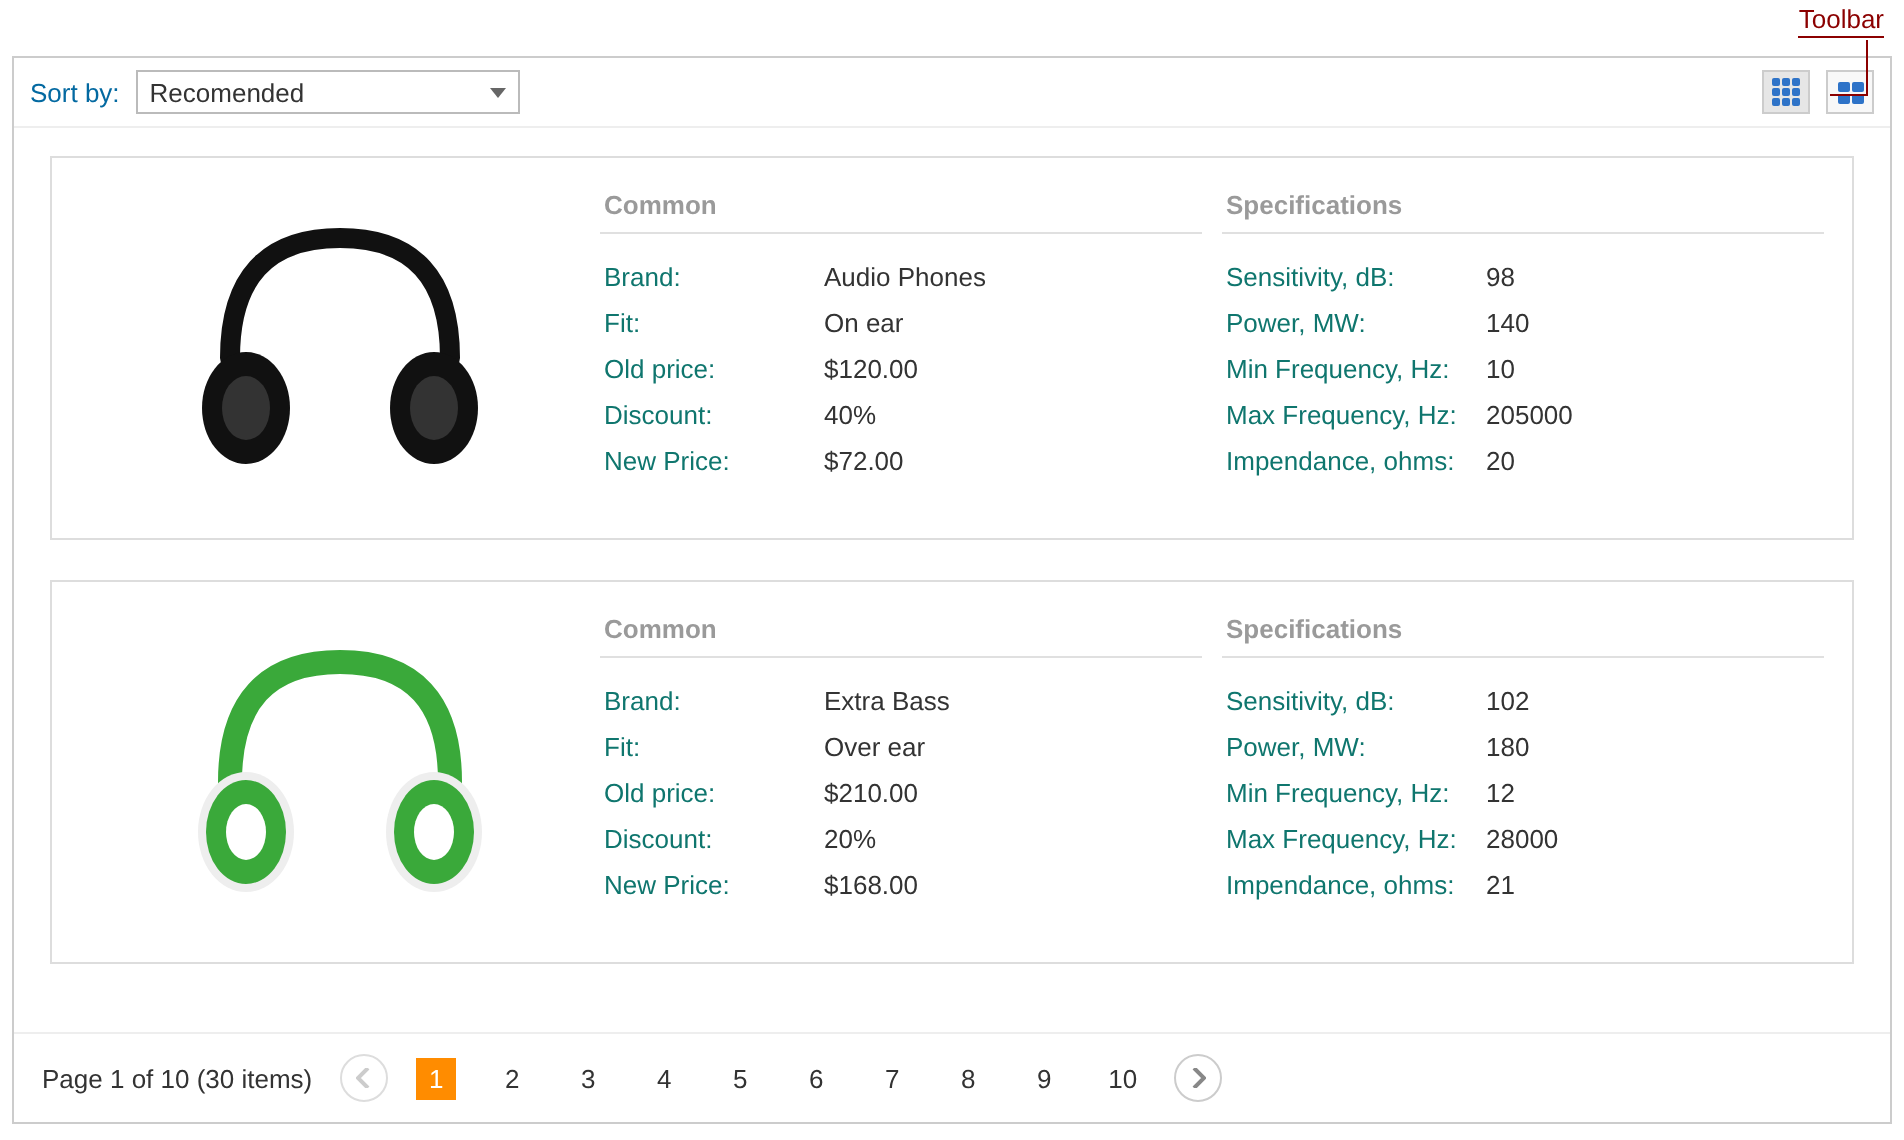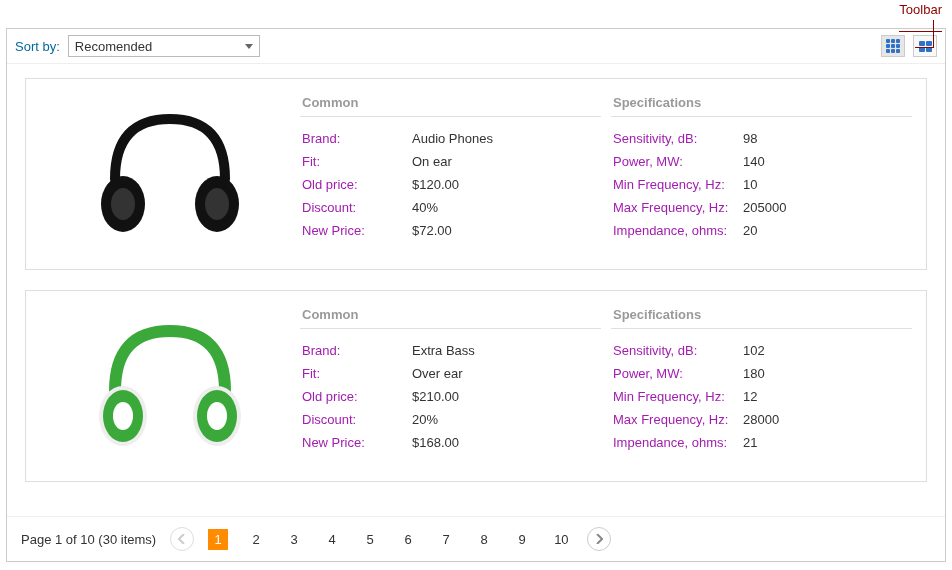--- a/index.html
+++ b/index.html
@@ -12,21 +12,21 @@
     width: 952px;
     position: relative;
   }
   .annotation {
     position: absolute;
     top: 2px;
     right: 10px;
     color: #8B0000;
     font-size: 13px;
     border-bottom: 1px solid #8B0000;
-    padding-bottom: 14px;
+    padding-bottom: 1px;
   }
   .call-line {
     position: absolute;
     top: 20px;
     right: 18px;
     width: 2px;
     height: 28px;
     border-right: 1px solid #8B0000;
   }
   .call-line::after {
@@ -102,21 +102,21 @@
   .section { flex: 1; }
   .section h4 {
     margin: 0 0 10px 0;
     padding: 6px 2px;
     border-bottom: 1px solid #e0e0e0;
     color: #9a9a9a;
     font-weight: 600;
     font-size: 13px;
   }
   .row { display: flex; padding: 4px 2px; }
-  .row .label { width: 110px; color: #a21caf; }
+  .row .label { width: 110px; color: #0f766e; }
   .row .val { color: #333; }
   .pager {
     display: flex;
     align-items: center;
     gap: 14px;
     padding: 10px 14px;
     border-top: 1px solid #eee;
   }
   .pager-status { color: #333; }
   .nav-btn {

